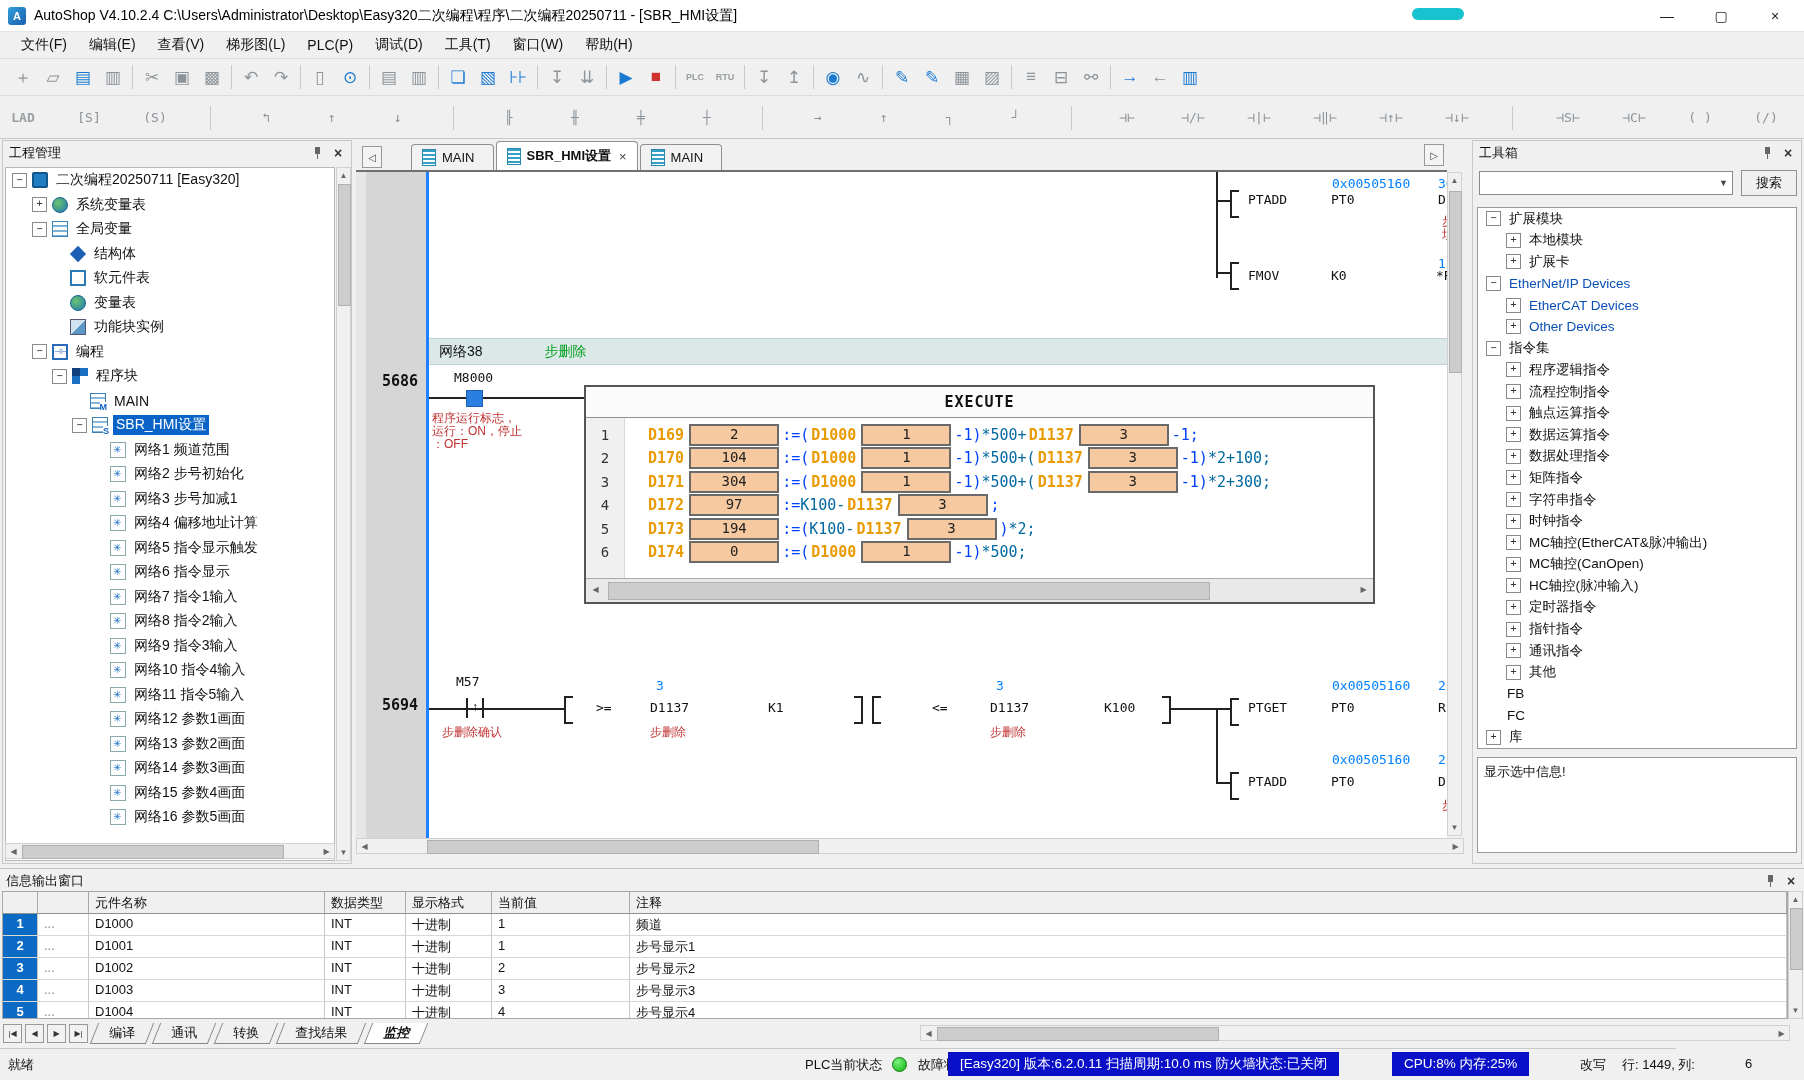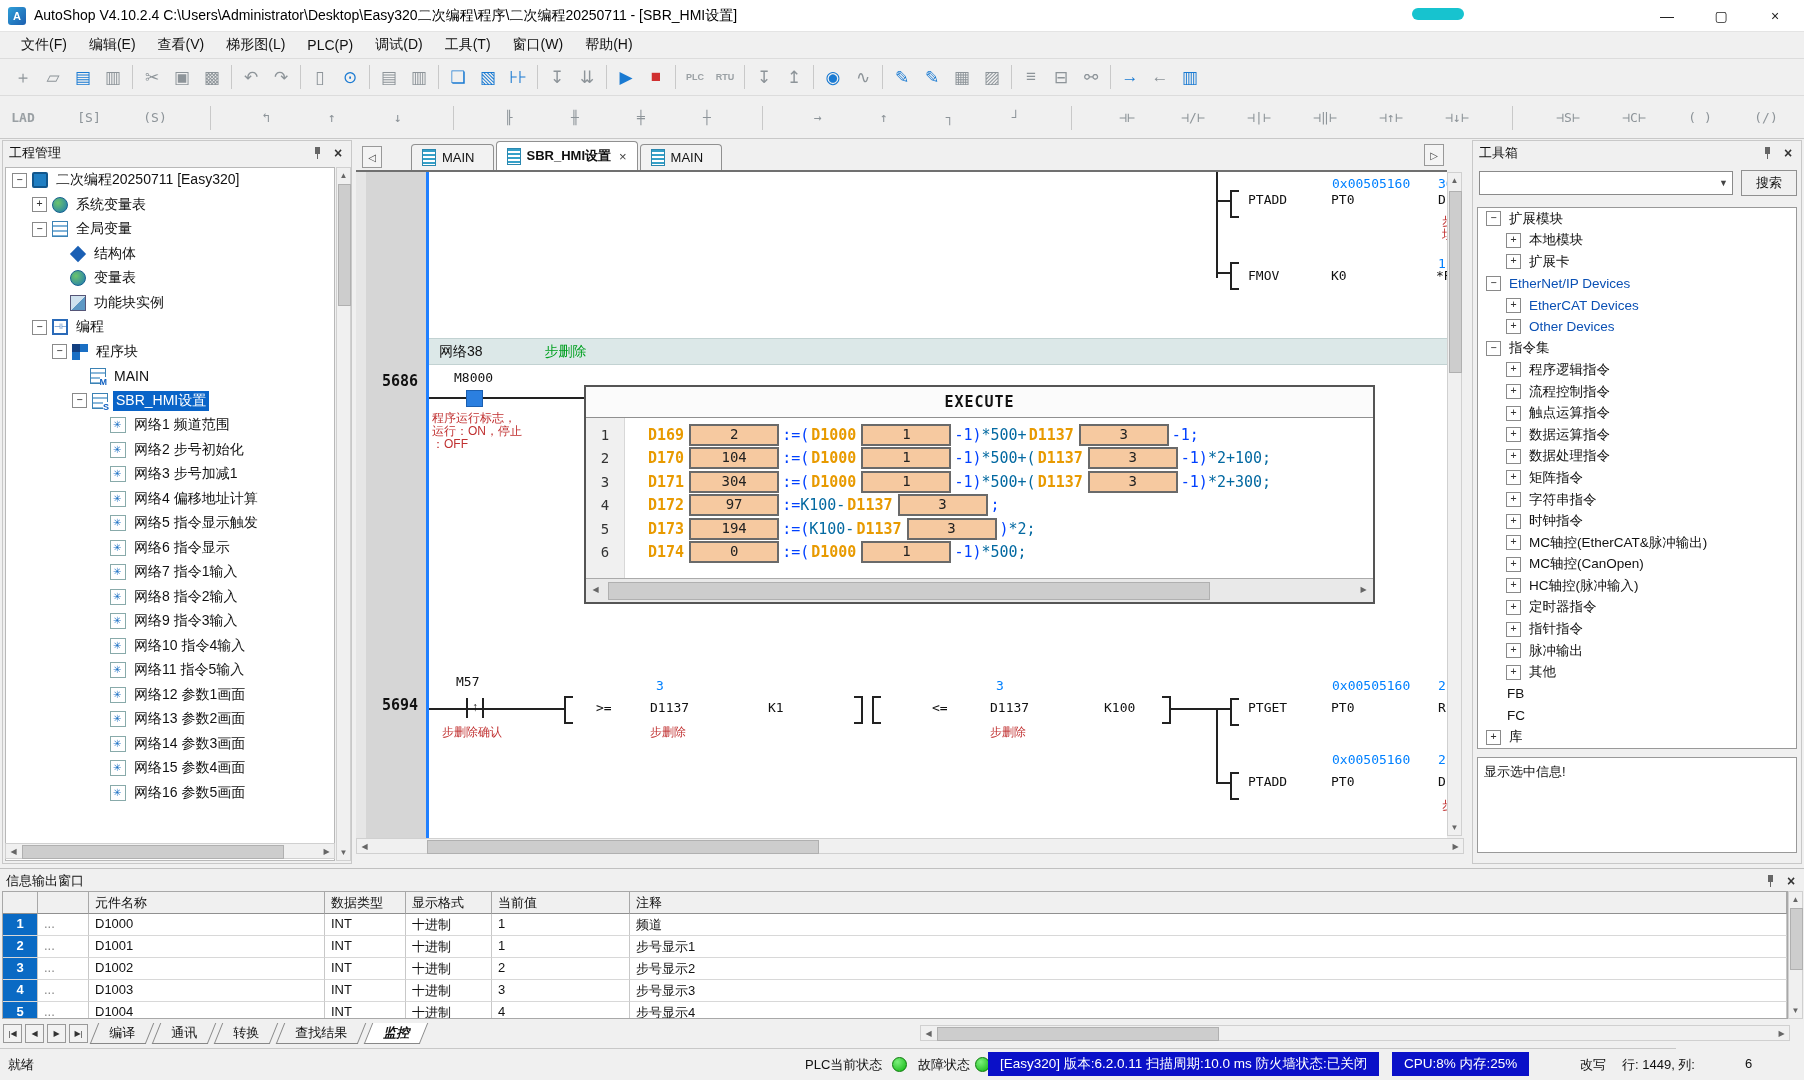--- a/index.html
+++ b/index.html
@@ -299,20 +299,26 @@
           <span class="lbl">全局变量</span>
         </div>
 
         <div class="trow">
           <span class="pad L2"></span>
           <span class="expb en"></span>
           <span class="ic ic-struct"></span>
           <span class="lbl">结构体</span>
         </div>
 
+        <div class="trow">
+          <span class="pad L2"></span>
+          <span class="expb en"></span>
+          <span class="ic ic-note"></span>
+          <span class="lbl">软元件表</span>
+        </div>
 
         <div class="trow">
           <span class="pad L2"></span>
           <span class="expb en"></span>
           <span class="ic ic-globe"></span>
           <span class="lbl">变量表</span>
         </div>
 
         <div class="trow">
           <span class="pad L2"></span>
@@ -825,21 +831,21 @@
 
         <div class="trow">
           <span class="pad L1"></span>
           <span class="expb ep">+</span>
           <span class="lbl">指针指令</span>
         </div>
 
         <div class="trow">
           <span class="pad L1"></span>
           <span class="expb ep">+</span>
-          <span class="lbl">脉冲输出</span>
+          <span class="lbl">通讯指令</span>
         </div>
 
         <div class="trow">
           <span class="pad L1"></span>
           <span class="expb ep">+</span>
           <span class="lbl">其他</span>
         </div>
 
         <div class="trow">
           <span class="pad L0"></span>
@@ -974,20 +980,20 @@
       </div>
     </div>
   </div>
 
   <div id="statusbar">
     <span class="s" style="left:8px;">就绪</span>
     <span class="s" style="left:805px;">PLC当前状态</span>
     <span class="gdot" style="left:892px;"></span>
     <span class="s" style="left:918px;">故障状态</span>
     <span class="gdot" style="left:975px;"></span>
-    <span class="bluebox" style="left:988px;">[Easy320] 版本:6.2.0.11 扫描周期:10.0 ms 防火墙状态:已关闭</span>
+    <span class="bluebox" style="left:948px;">[Easy320] 版本:6.2.0.11 扫描周期:10.0 ms 防火墙状态:已关闭</span>
     <span class="bluebox" style="left:1392px;">CPU:8%  内存:25%</span>
     <span class="s" style="left:1580px;">改写</span>
     <span class="s" style="left:1622px;">行: 1449, 列:</span>
     <span class="s" style="left:1745px;">6</span>
   </div>
 
 </div>
 
 </body></html>

